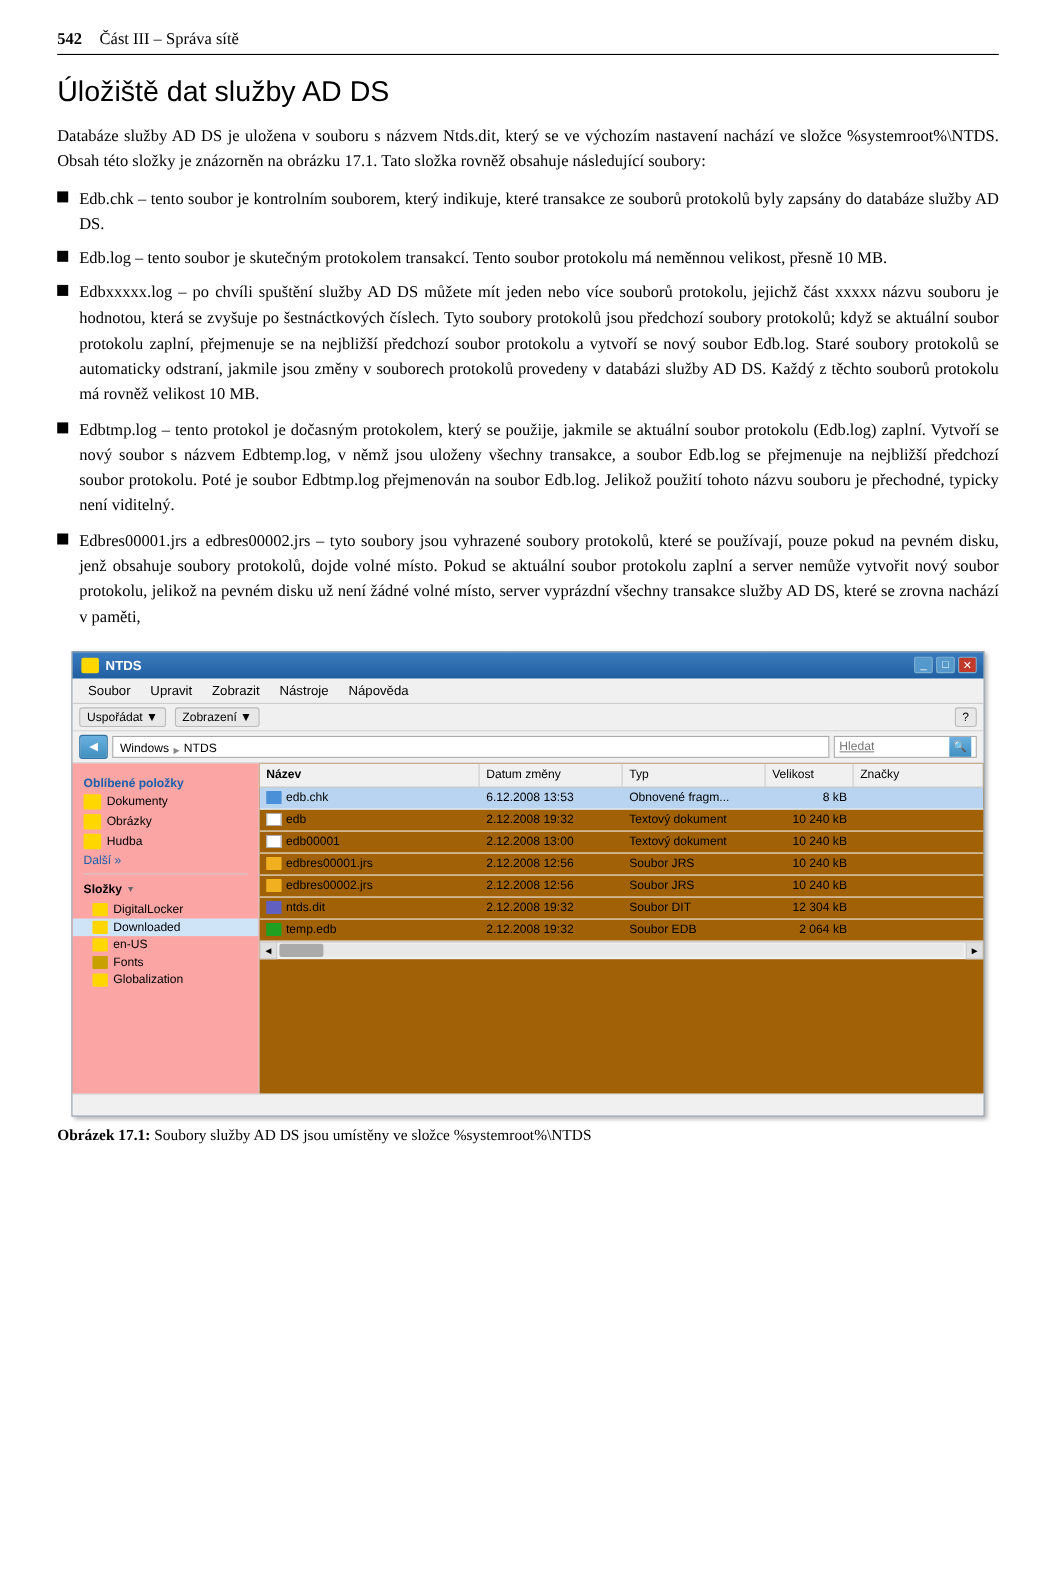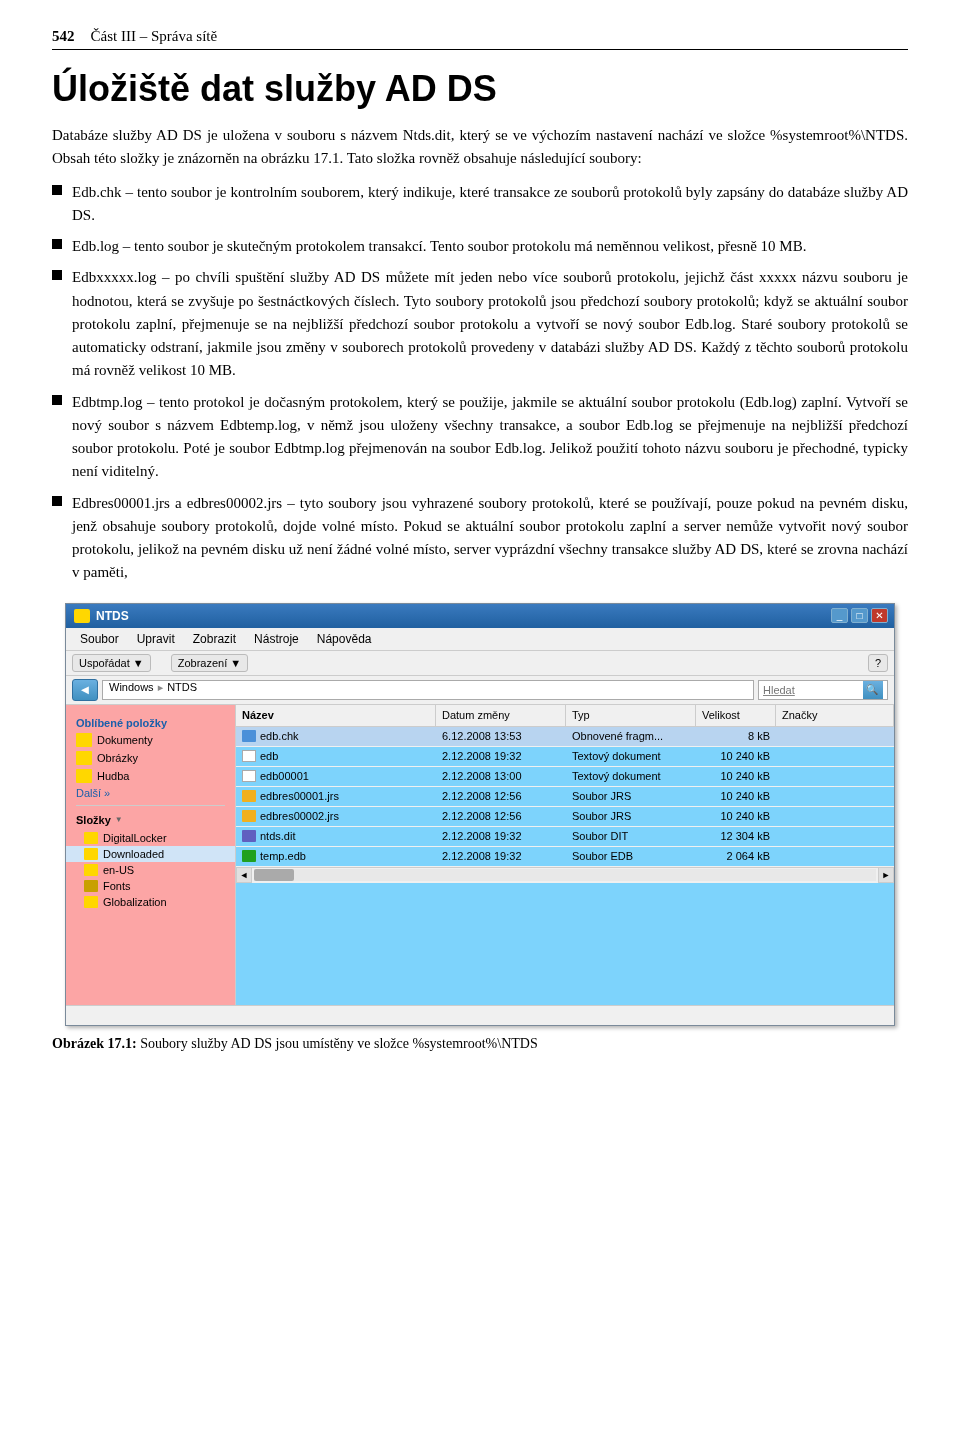--- a/index.html
+++ b/index.html
@@ -27,22 +27,22 @@
       font-size: 15px;
       font-weight: bold;
     }
     .header-title {
       font-size: 15px;
       margin-left: 16px;
     }
 
     
     .chapter-heading {
-      font-size: 36px;
-      font-weight: bold;
+      font-size: 26px;
+      font-weight: normal;
       margin-bottom: 14px;
       margin-top: 10px;
       font-family: Arial, sans-serif;
     }
 
     
     .body-text {
       font-size: 15px;
       line-height: 1.55;
       margin-bottom: 10px;
@@ -147,21 +147,21 @@
       cursor: pointer;
       color: #000;
     }
 
     
     .toolbar {
       background: #f0f0f0;
       display: flex;
       align-items: center;
       padding: 3px 6px;
-      gap: 20px;
+      gap: 8px;
       border-bottom: 1px solid #ccc;
     }
     .toolbar-btn {
       display: flex;
       align-items: center;
       gap: 3px;
       background: #e8e8e8;
       border: 1px solid #bbb;
       border-radius: 3px;
       padding: 2px 6px;
@@ -192,21 +192,21 @@
       cursor: pointer;
     }
     .address-input {
       flex: 1;
       background: #fff;
       border: 1px solid #aaa;
       height: 20px;
       padding: 0 6px;
       font-size: 11px;
       display: flex;
-      align-items: flex-start;
+      align-items: flex-end;
     }
     .address-path-parts {
       display: flex;
       align-items: center;
       gap: 4px;
       font-size: 11px;
     }
     .address-sep { color: #888; font-size: 11px; }
     .search-box {
       display: flex;
@@ -316,21 +316,21 @@
     .more-link {
       color: #1a5faa;
       font-size: 11px;
       padding: 2px 10px;
       cursor: pointer;
     }
 
     
     .explorer-content {
       flex: 1;
-      background: #7dd3fc;
+      background: #a16207;
       overflow: hidden;
     }
     .file-list-header {
       display: flex;
       align-items: center;
       background: #f0f0f0;
       border-bottom: 1px solid #ccc;
       height: 22px;
       font-size: 11px;
     }

